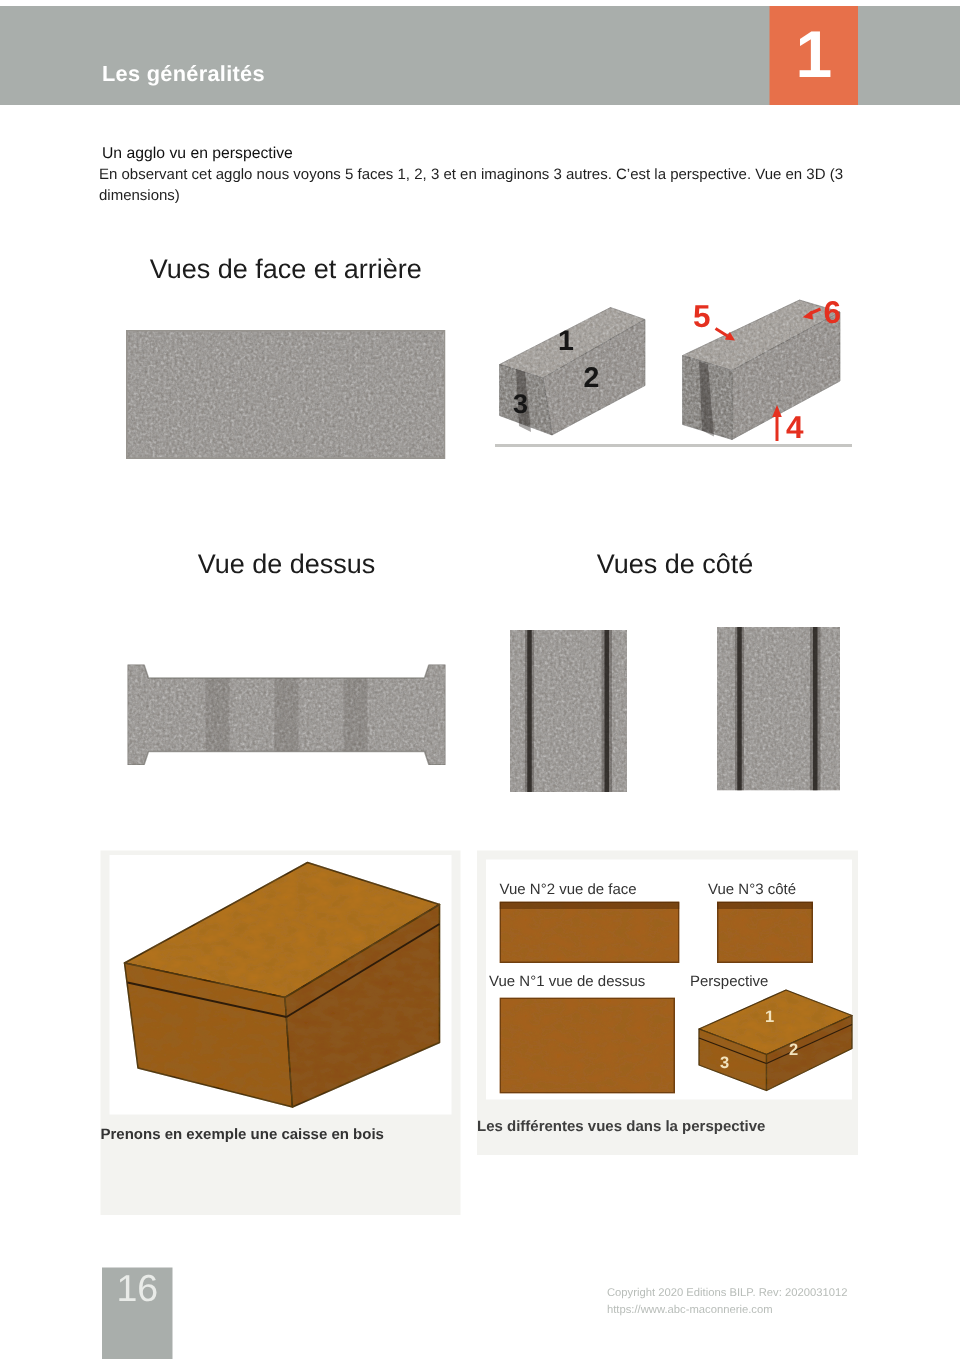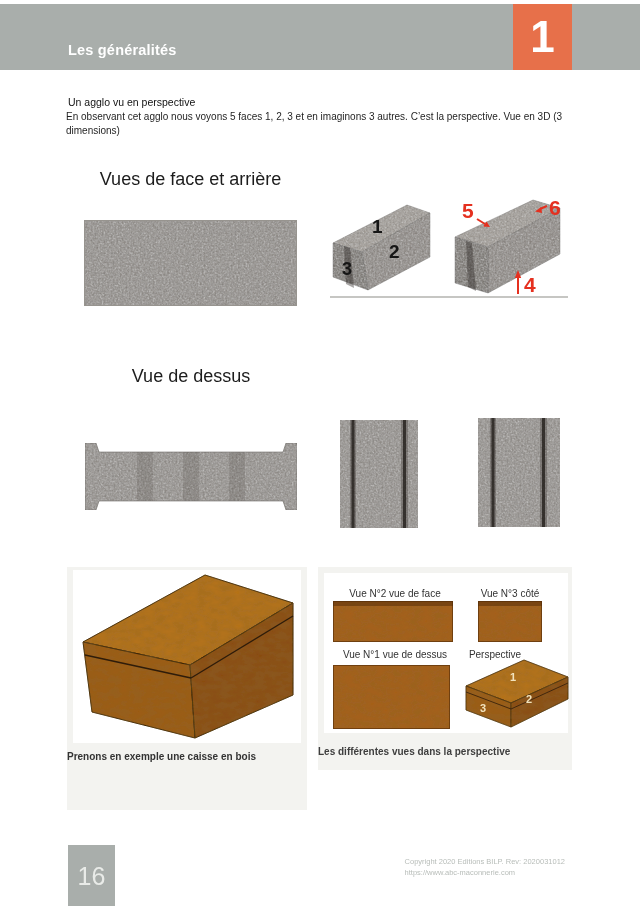--- a/index.html
+++ b/index.html
@@ -35,34 +35,34 @@
   .panel{position:absolute;background:#f3f3f0}
   .panelL{left:67px;top:567px;width:240px;height:243px}
   .panelR{left:318px;top:567px;width:254px;height:203px}
   .imgareaL{position:absolute;left:6px;top:3px;width:228px;height:173px;background:#ffffff}
   .imgareaR{position:absolute;left:6px;top:6px;width:244px;height:160px;background:#ffffff}
   .panel-caption{position:absolute;left:0;width:100%;text-align:left;font-weight:bold;font-size:10px;color:#333}
   .captionL{top:184px}
   .captionR{top:179px;color:#3e3e3e}
   .paraL{position:absolute;left:12px;top:201px;width:218px;font-size:8px;line-height:11.5px;color:#585858}
 
-  .vlabel{position:absolute;font-size:10px;color:#333;text-align:center;white-space:nowrap}
+  .vlabel{position:absolute;font-size:10px;color:#333;text-align:left;white-space:nowrap}
   .lblN2{left:9px;top:15px;width:124px}
   .lblN3{left:148px;top:15px;width:76px}
   .lblN1{left:2px;top:76px;width:138px}
   .lblP {left:136px;top:76px;width:70px}
   .rectN2{position:absolute;left:9px;top:28px}
   .rectN3{position:absolute;left:154px;top:28px}
   .rectN1{position:absolute;left:9px;top:92px}
   .perspbox{position:absolute;left:140px;top:85px}
   .crate{position:absolute;left:3px;top:2px}
 
   
   .footer-box{position:absolute;left:68px;top:845px;width:47px;height:61px;background:#a9aeab;text-align:center}
-  .footer-num{font-size:25px;color:#e9ebe8;margin-top:17px}
+  .footer-num{font-size:25px;color:#e9ebe8;margin-top:0}
   .copyright{position:absolute;right:75px;top:856px;text-align:left;font-size:7.5px;line-height:11px;color:#b8bdb9}
 
   svg text{font-family:"Liberation Sans",sans-serif;font-weight:bold}
 </style>
 </head>
 <body>
 
 <div id="page">
 
   <svg width="1" height="1" style="position:absolute;left:0;top:0;opacity:0" aria-hidden="true">
@@ -136,20 +136,21 @@
 
   <div class="sec-title t-top">Vue de dessus</div>
   <svg class="topview" width="212" height="67" viewBox="0 0 212 67">
     <polygon points="0,0 11,0 14,9 198,9 201,0 212,0 212,67 201,67 198,58 14,58 11,67 0,67" fill="#8d8883" filter="url(#cgrain)"></polygon>
     <rect x="52" y="9" width="16" height="49" fill="rgba(60,54,48,0.16)"></rect>
     <rect x="98" y="9" width="16" height="49" fill="rgba(60,54,48,0.16)"></rect>
     <rect x="144" y="9" width="16" height="49" fill="rgba(60,54,48,0.16)"></rect>
     <polygon points="0,0 11,0 14,9 198,9 201,0 212,0 212,67 201,67 198,58 14,58 11,67 0,67" fill="none" stroke="rgba(110,108,104,0.6)"></polygon>
   </svg>
 
+  <div class="sec-title t-side">Vues de côté</div>
   <svg class="side1" width="78" height="108" viewBox="0 0 78 108">
     <rect width="78" height="108" fill="#8d8883" filter="url(#cgrain)"></rect>
     <rect x="10" y="0" width="6" height="108" fill="rgba(35,30,26,0.28)"></rect>
     <rect x="11.5" y="0" width="3" height="108" fill="rgba(30,26,22,0.75)"></rect>
     <rect x="61" y="0" width="7" height="108" fill="rgba(35,30,26,0.28)"></rect>
     <rect x="63" y="0" width="3" height="108" fill="rgba(30,26,22,0.75)"></rect>
   </svg>
   <svg class="side2" width="82" height="109" viewBox="0 0 82 109">
     <rect width="82" height="109" fill="#8d8883" filter="url(#cgrain)"></rect>
     <rect x="12" y="0" width="6" height="109" fill="rgba(35,30,26,0.28)"></rect>

